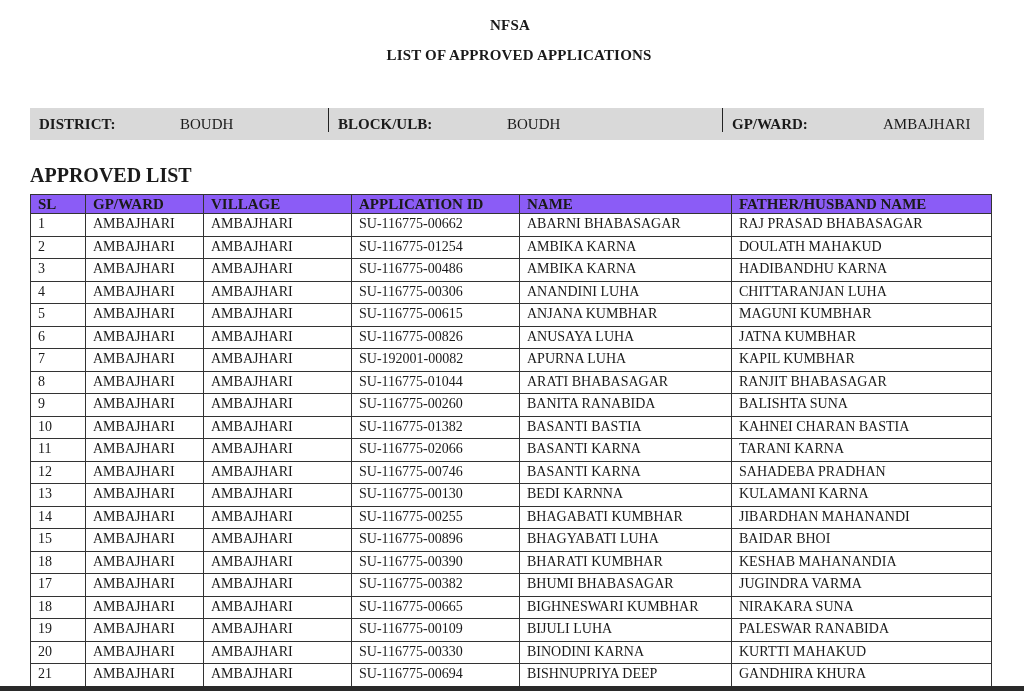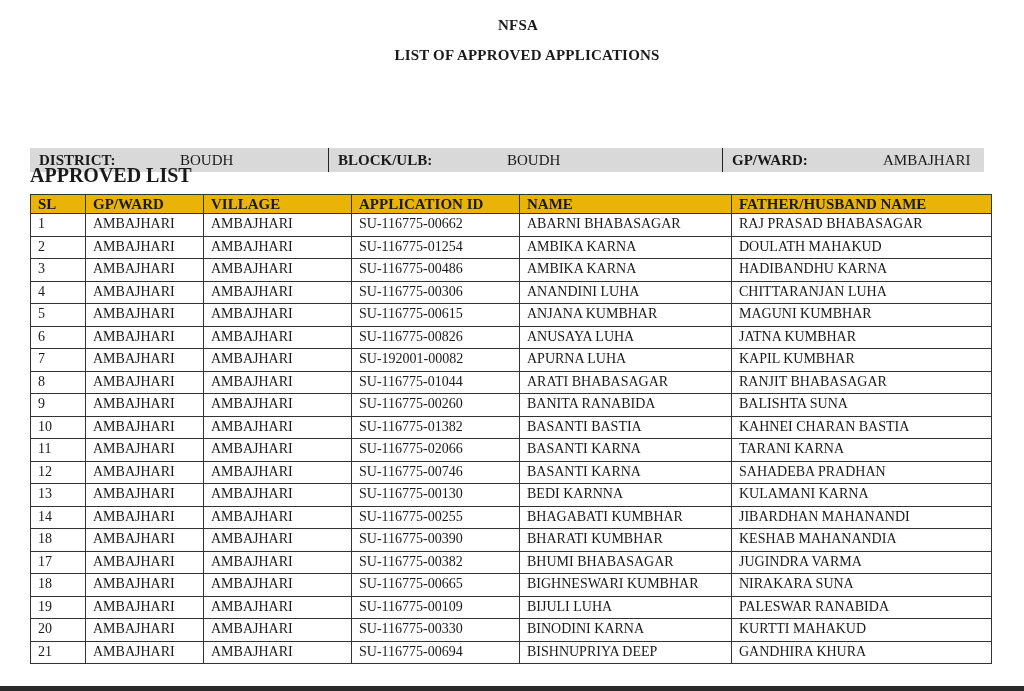--- a/index.html
+++ b/index.html
@@ -3,48 +3,47 @@
   <meta charset="utf-8">
   <style>
     html, body { margin: 0; padding: 0; }
     body {
       width: 1024px; height: 691px; overflow: hidden;
       background: #ffffff; position: relative;
       font-family: "Liberation Serif", "DejaVu Serif", serif;
       color: #1a1a1a;
     }
     .title {
-      position: absolute; left: 12px; width: 1012px; text-align: center;
+      position: absolute; left: 4px; width: 1012px; text-align: center;
       font-weight: bold; font-size: 15px; letter-spacing: 0.2px;
     }
     #t1 { top: 17px; }
     #t2 { top: 47px; margin-left: 9px; }
     .info-bar {
-      position: absolute; left: 30px; top: 108px; width: 954px; height: 24px;
+      position: absolute; left: 30px; top: 108px; width: 954px; height: 32px;
       background: #d9d9d9; display: flex; align-items: center;
       font-size: 15px;
-      margin-top: 40px;
     }
     .info-bar .lbl { font-weight: bold; }
     .info-bar .divider {
       position: absolute; top: 0; width: 1px; height: 24px; background: #222;
     }
     .sub-title {
       position: absolute; left: 30px; top: 164px; font-weight: bold; font-size: 20px;
     }
     table.list {
       position: absolute; left: 30px; top: 194px; width: 961px;
       border-collapse: collapse; font-size: 14px; table-layout: fixed;
     }
     table.list th, table.list td {
       border: 1.5px solid #333; padding: 0 0 0 7px; text-align: left;
       white-space: nowrap; overflow: hidden; height: 21.5px; line-height: 19px;
     }
     table.list th {
-      background: #eab308; font-weight: bold; font-size: 15px; height: 18px; line-height: 18px;
+      background: #8b5cf6; font-weight: bold; font-size: 15px; height: 18px; line-height: 18px;
     }
     table.list td { vertical-align: top; }
     .bottom-shade {
       position: absolute; left: 0; top: 686px; width: 1024px; height: 5px; background: #2a2a2a;
     }
   </style>
 </head>
 <body>
 
 <div id="t1" class="title">NFSA</div>
@@ -189,20 +188,28 @@
       </tr>
       <tr>
         <td>14</td>
         <td>AMBAJHARI</td>
         <td>AMBAJHARI</td>
         <td>SU-116775-00255</td>
         <td>BHAGABATI KUMBHAR</td>
         <td>JIBARDHAN MAHANANDI</td>
       </tr>
       <tr>
+        <td>15</td>
+        <td>AMBAJHARI</td>
+        <td>AMBAJHARI</td>
+        <td>SU-116775-00896</td>
+        <td>BHAGYABATI LUHA</td>
+        <td>BAIDAR BHOI</td>
+      </tr>
+      <tr>
         <td>18</td>
         <td>AMBAJHARI</td>
         <td>AMBAJHARI</td>
         <td>SU-116775-00390</td>
         <td>BHARATI KUMBHAR</td>
         <td>KESHAB MAHANANDIA</td>
       </tr>
       <tr>
         <td>17</td>
         <td>AMBAJHARI</td>

